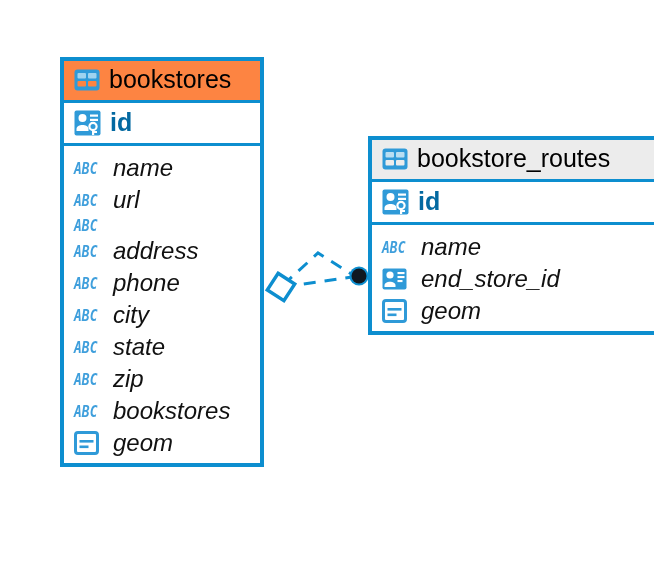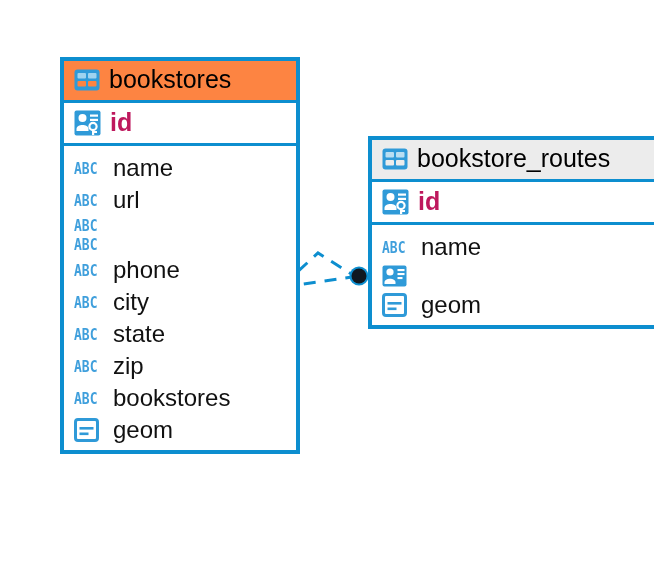--- a/index.html
+++ b/index.html
@@ -33,29 +33,30 @@
   }
   .entity-header.accent{background:#fd8442;}
   .entity-header.plain{background:#ececec;}
 
   .pk-row{
     box-sizing:border-box;
     display:flex;align-items:center;gap:9px;
     padding:5px 10px 6px 10px;
     border-top:3px solid #0d8ecf;
     border-bottom:3px solid #0d8ecf;
-    font-size:25px;font-weight:bold;color:#be185d;
+    font-size:25px;font-weight:bold;color:#0369a1;
     background:#fff;
   }
   .field-list{padding:6px 0 4px 0;background:#fff;}
   .field-row{
     display:flex;align-items:center;gap:9px;
     padding:2px 10px;
     font-size:24px;color:#111;
     white-space:nowrap;
+    font-style:italic;
   }
 
   
   .ico{flex:0 0 auto;display:inline-block;line-height:0;}
   .ico svg{display:block;}
   .abc{
     flex:0 0 auto;
     font-family:"DejaVu Sans Mono","Liberation Mono",monospace;
     font-size:13px;font-weight:bold;letter-spacing:0px;
     color:#3f9fdc;
@@ -77,21 +78,21 @@
     <g>
       <polygon points="281,273 295,287 281,301 267,287" fill="#ffffff" stroke="#0d8ecf" stroke-width="3.5" transform="rotate(-12 281 287)"></polygon>
     </g>
 
     <g>
       <circle cx="359" cy="276" r="9.5" fill="#0d8ecf"></circle>
       <circle cx="359" cy="276" r="7.5" fill="#101820"></circle>
     </g>
   </svg>
 
-  <div class="entity" style="left:60px;top:57px;width:240px;">
+  <div class="entity" style="left:60px;top:57px;width:204px;">
 
     <div class="entity-header accent">
       <span class="ico">
         <svg width="26" height="22" viewBox="0 0 26 22">
           <rect x="0.5" y="0.5" width="25" height="21" rx="3" fill="#2f9ad8"></rect>
           <rect x="3.5" y="4" width="8.5" height="5.5" rx="1" fill="#9fd3ef"></rect>
           <rect x="14" y="4" width="8.5" height="5.5" rx="1" fill="#9fd3ef"></rect>
           <rect x="3.5" y="12" width="8.5" height="5.5" rx="1" fill="#fd8442"></rect>
           <rect x="14" y="12" width="8.5" height="5.5" rx="1" fill="#fd8442"></rect>
         </svg>
@@ -122,20 +123,21 @@
       </div>
       <div class="field-row">
         <span class="abc">ABC</span>
         <span>url</span>
       </div>
       <div class="field-row">
         <span class="abc">ABC</span>
       </div>
       <div class="field-row">
         <span class="abc">ABC</span>
+        <span>address</span>
       </div>
       <div class="field-row">
         <span class="abc">ABC</span>
         <span>phone</span>
       </div>
       <div class="field-row">
         <span class="abc">ABC</span>
         <span>city</span>
       </div>
       <div class="field-row">
@@ -203,20 +205,21 @@
         <span class="ico" style="width:30px;display:flex;justify-content:flex-start;">
           <svg width="25" height="22" viewBox="0 0 25 22">
             <rect x="0.5" y="0.5" width="24" height="21" rx="2" fill="#2f9ad8"></rect>
             <circle cx="8" cy="7" r="3.6" fill="#ffffff"></circle>
             <path d="M2.5 17.5 C2.5 12.6 13.5 12.6 13.5 17.5 L13.5 19 L2.5 19 Z" fill="#ffffff"></path>
             <rect x="15.5" y="4" width="7" height="2.1" fill="#ffffff"></rect>
             <rect x="15.5" y="8" width="7" height="2.1" fill="#ffffff"></rect>
             <rect x="15.5" y="12" width="5" height="2.1" fill="#ffffff"></rect>
           </svg>
         </span>
+        <span>end_store_id</span>
       </div>
       <div class="field-row">
         <span class="ico" style="width:30px;display:flex;justify-content:flex-start;">
           <svg width="25" height="24" viewBox="0 0 25 24">
             <rect x="1.5" y="1.5" width="22" height="21" rx="2.5" fill="#ffffff" stroke="#2f9ad8" stroke-width="3"></rect>
             <rect x="5.5" y="9" width="14" height="2.6" fill="#2f9ad8"></rect>
             <rect x="5.5" y="14.5" width="9" height="2.6" fill="#2f9ad8"></rect>
           </svg>
         </span>
         <span>geom</span>

